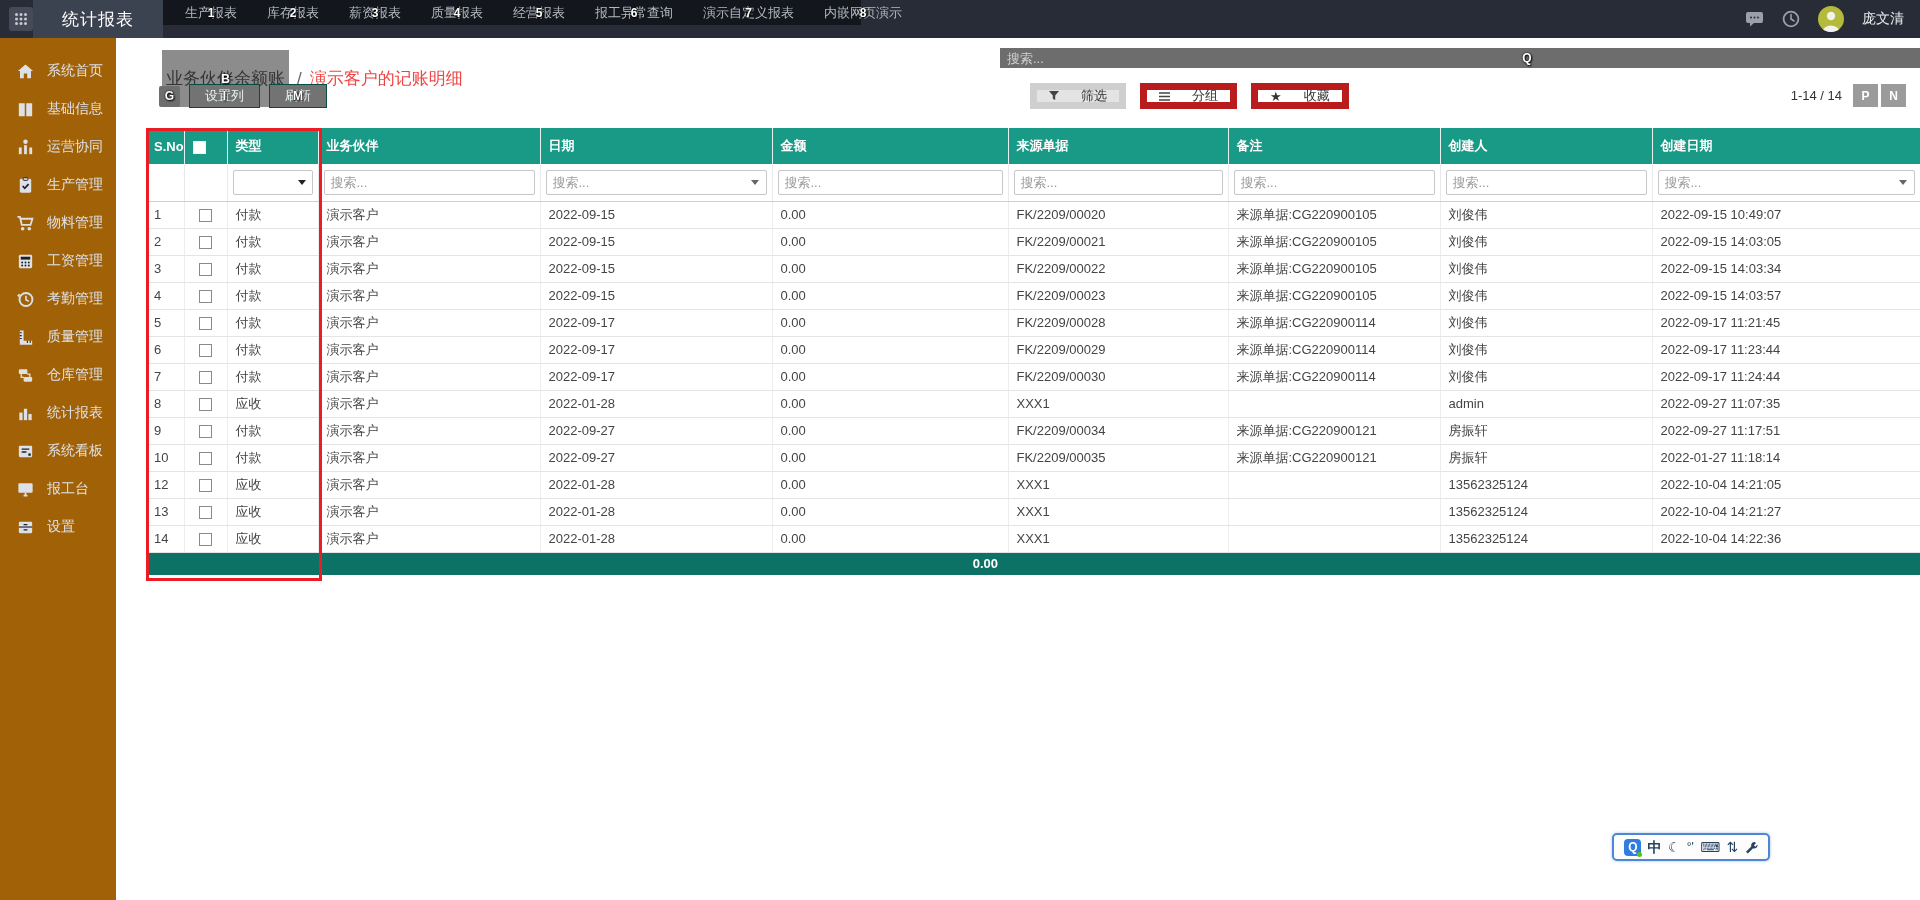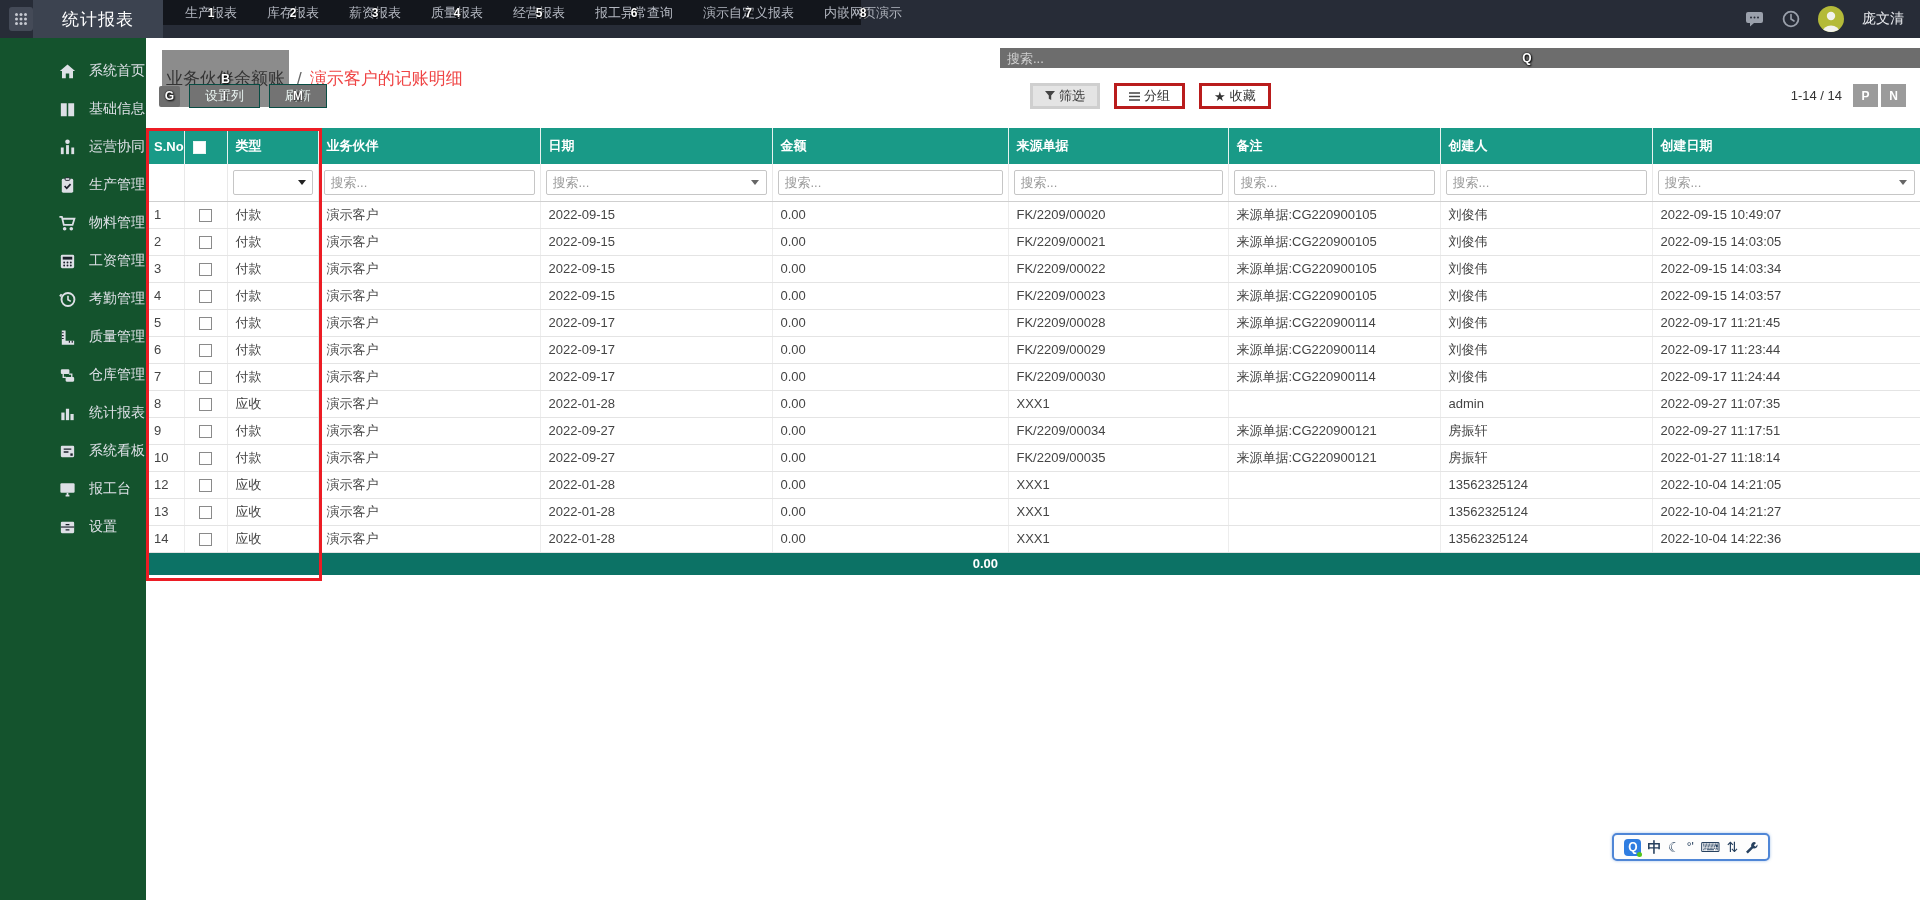--- a/index.html
+++ b/index.html
@@ -17,21 +17,21 @@
   .menu-item{position:relative;color:#b4b8c1;font-size:13px;white-space:nowrap;cursor:pointer;}
   .topbar-right{position:absolute;right:16px;top:0;height:38px;display:flex;align-items:center;gap:18px;}
   .user-name{color:#e8eaee;font-size:14px;}
   .avatar{width:26px;height:26px;border-radius:50%;background:#b4ba39;overflow:hidden;display:flex;align-items:flex-end;justify-content:center;}
 
   
   .hint{position:absolute;left:50%;top:50%;transform:translate(-50%,-50%);color:#fff;font-weight:bold;
     font-size:12px;text-shadow:0 0 2px #000,1px 1px 2px #000;pointer-events:none;z-index:5;}
 
   
-  .sidebar{position:absolute;left:0;top:38px;width:146px;height:862px;background:#14532d;z-index:20;padding-top:14px;padding-left:42px;}
+  .sidebar{position:absolute;left:0;top:38px;width:116px;height:862px;background:#a16207;z-index:20;padding-top:14px;}
   .side-item{height:38px;display:flex;align-items:center;gap:12px;padding-left:16px;cursor:pointer;}
   .side-item span{color:#dde0e6;font-size:14px;}
   .side-item svg{flex:0 0 auto;}
 
   
   .main{position:absolute;left:146px;top:38px;width:1774px;height:862px;background:#fff;}
 
   .breadcrumb{position:absolute;left:16px;top:12px;font-size:17px;color:#666;display:flex;gap:8px;align-items:center;}
   .bc-link{position:relative;background:#8c8c8c;color:#343434;padding:17px 4px;cursor:pointer;}
   .bc-current{color:#ef4444;}
@@ -39,22 +39,22 @@
   .topsearch{position:absolute;left:854px;top:10px;width:1054px;height:20px;background:#6d6d6d;cursor:text;}
   .topsearch .ph{position:absolute;left:7px;top:2px;color:#d2d2d2;font-size:13px;}
   .topsearch .hint{left:50%;}
 
   
   .tb-left{position:absolute;left:13px;top:46px;display:flex;align-items:center;gap:9px;}
   .icon-btn-g{position:relative;width:21px;height:21px;background:#6e6e6e;border-radius:2px;cursor:pointer;}
   .teal-btn{position:relative;height:24px;background:#737373;border:1px solid #084d44;color:#e9f4f1;
     font-size:13px;padding:0 15px;display:flex;align-items:center;cursor:pointer;}
   .tb-mid{position:absolute;left:884px;top:45px;display:flex;gap:14px;}
-  .flat-btn{height:26px;border:3px solid #b91c1c;background:#fff;color:#333;font-size:13px;
-    padding:0 12px;display:flex;align-items:center;gap:4px;cursor:pointer;}
+  .flat-btn{height:26px;border:7px solid #b91c1c;background:#fff;color:#333;font-size:13px;
+    padding:0 12px;display:flex;align-items:center;gap:22px;cursor:pointer;}
   .flat-btn.active{background:#e4e4e4;border-color:#cfcfcf;}
   .tb-pager{position:absolute;right:14px;top:46px;display:flex;align-items:center;gap:3px;}
   .pager-range{font-size:13px;color:#333;margin-right:8px;}
   .pg-btn{width:25px;height:23px;background:#9b9b9b;color:#fff;font-weight:bold;font-size:12px;
     display:flex;align-items:center;justify-content:center;cursor:pointer;}
 
   
   .grid-wrap{position:absolute;left:0;top:90px;width:1774px;}
   table.grid{border-collapse:collapse;table-layout:fixed;width:1774px;font-size:13px;}
   .grid th{background:#199a87;color:#fff;font-weight:bold;text-align:left;height:36px;

